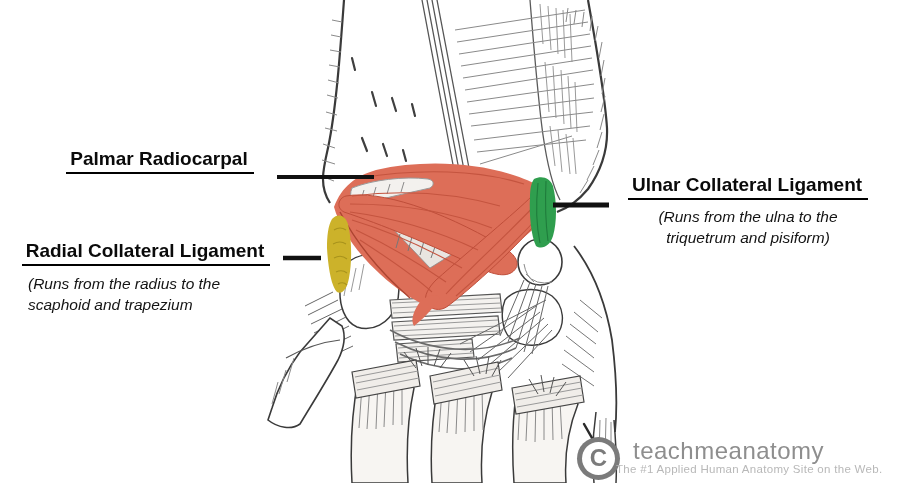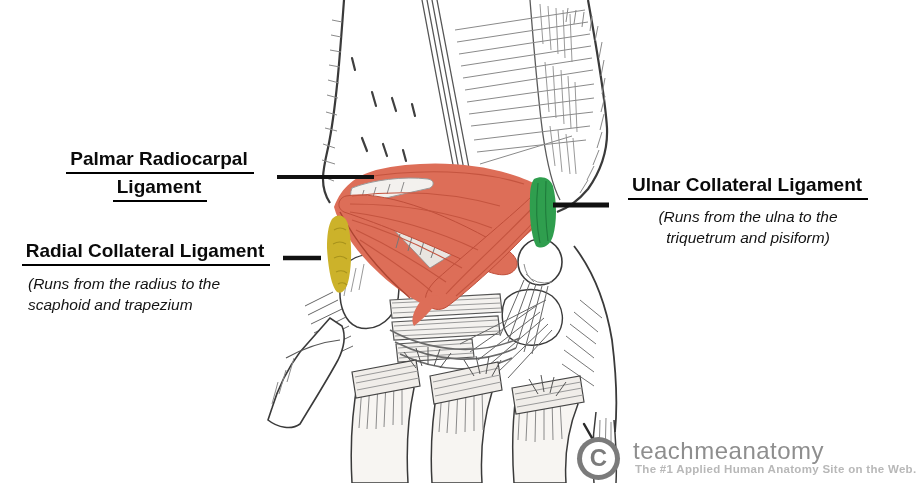--- a/index.html
+++ b/index.html
@@ -17,21 +17,21 @@
   #radial-label .desc{text-align:left;padding-left:22px;margin-top:7px;}
   #ulnar-label{left:612px;top:172px;width:272px;text-align:center;}
   #ulnar-label .desc{text-align:center;}
   
   #wm-logo{position:absolute;left:577px;top:437px;width:43px;height:43px;border-radius:50%;
     background:#7b7b7b;display:flex;align-items:center;justify-content:center;}
   #wm-logo .ring{width:33px;height:33px;border-radius:50%;background:#ffffff;
     display:flex;align-items:center;justify-content:center;}
   #wm-logo .c{color:#7b7b7b;font-weight:bold;font-size:24px;line-height:1;transform:translateY(-1px);}
   #wm-brand{position:absolute;left:633px;top:437px;font-size:24px;font-weight:normal;color:#8e8e8e;letter-spacing:0.5px;}
-  #wm-tagline{position:absolute;left:635px;top:463px;font-size:11.5px;color:#b8b8b8;letter-spacing:0.3px;font-weight:bold;}
+  #wm-tagline{position:absolute;left:616px;top:463px;font-size:11.5px;color:#b8b8b8;letter-spacing:0.3px;}
 </style>
 </head>
 <body>
 
 <div id="stage">
 
   <svg id="figure-svg" width="919" height="483" viewBox="0 0 919 483">
 
     <g>
       <path d="M344,0 L588,0 C596,45 604,90 607,125 C609,150 601,172 590,188 C580,202 566,210 556,212 L336,212 C324,196 320,176 326,152 C334,118 340,60 344,0 Z" fill="#ffffff" stroke="none"></path>
@@ -133,21 +133,20 @@
 
     <g>
       <line x1="277" y1="177" x2="374" y2="177" stroke="#111111" stroke-width="4"></line>
       <line x1="283" y1="258" x2="321" y2="258" stroke="#111111" stroke-width="4.5"></line>
       <line x1="553" y1="205" x2="609" y2="205" stroke="#111111" stroke-width="5"></line>
     </g>
   </svg>
 
   <div class="label" id="palmar-label">
     <div><span class="u">Palmar Radiocarpal</span></div>
-    <div><span class="u">Ligament</span></div>
   </div>
 
   <div class="label" id="radial-label">
     <div><span class="u">Radial Collateral Ligament</span></div>
     <div class="desc">
       <div>(Runs from the radius to the</div>
       <div>scaphoid and trapezium</div>
     </div>
   </div>
 

